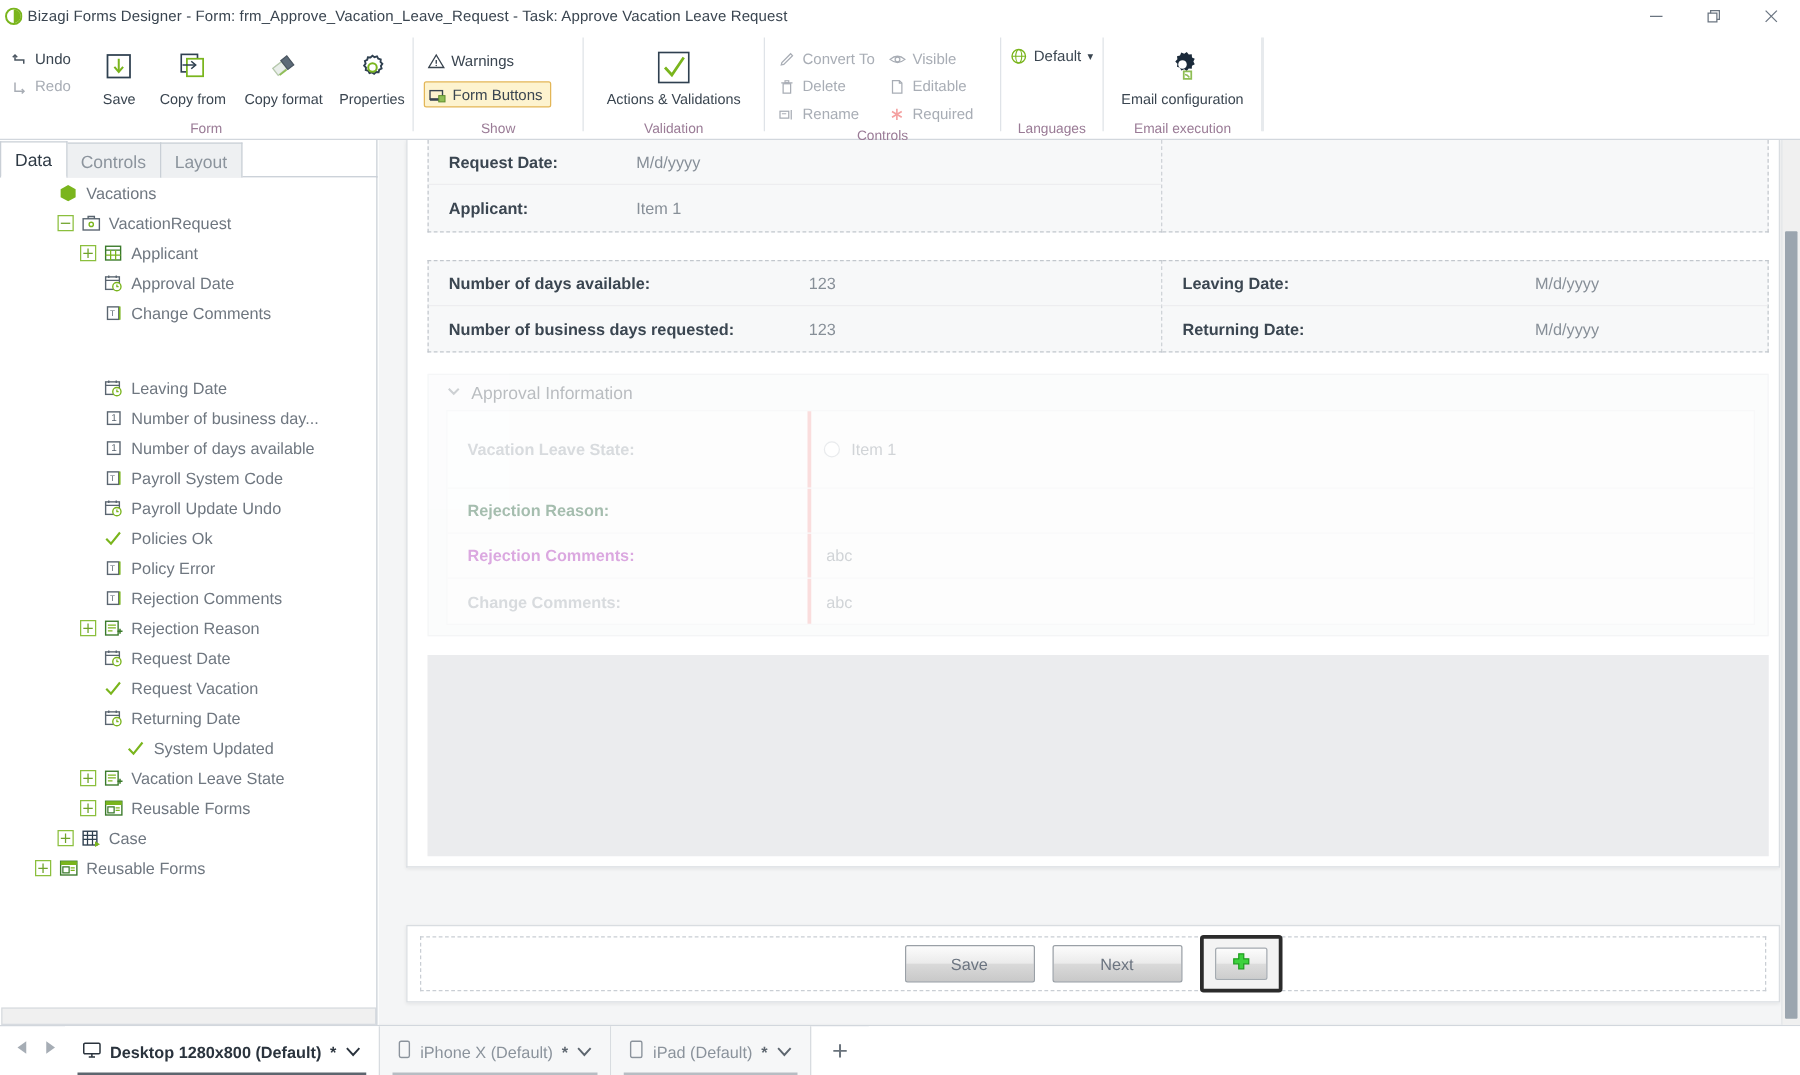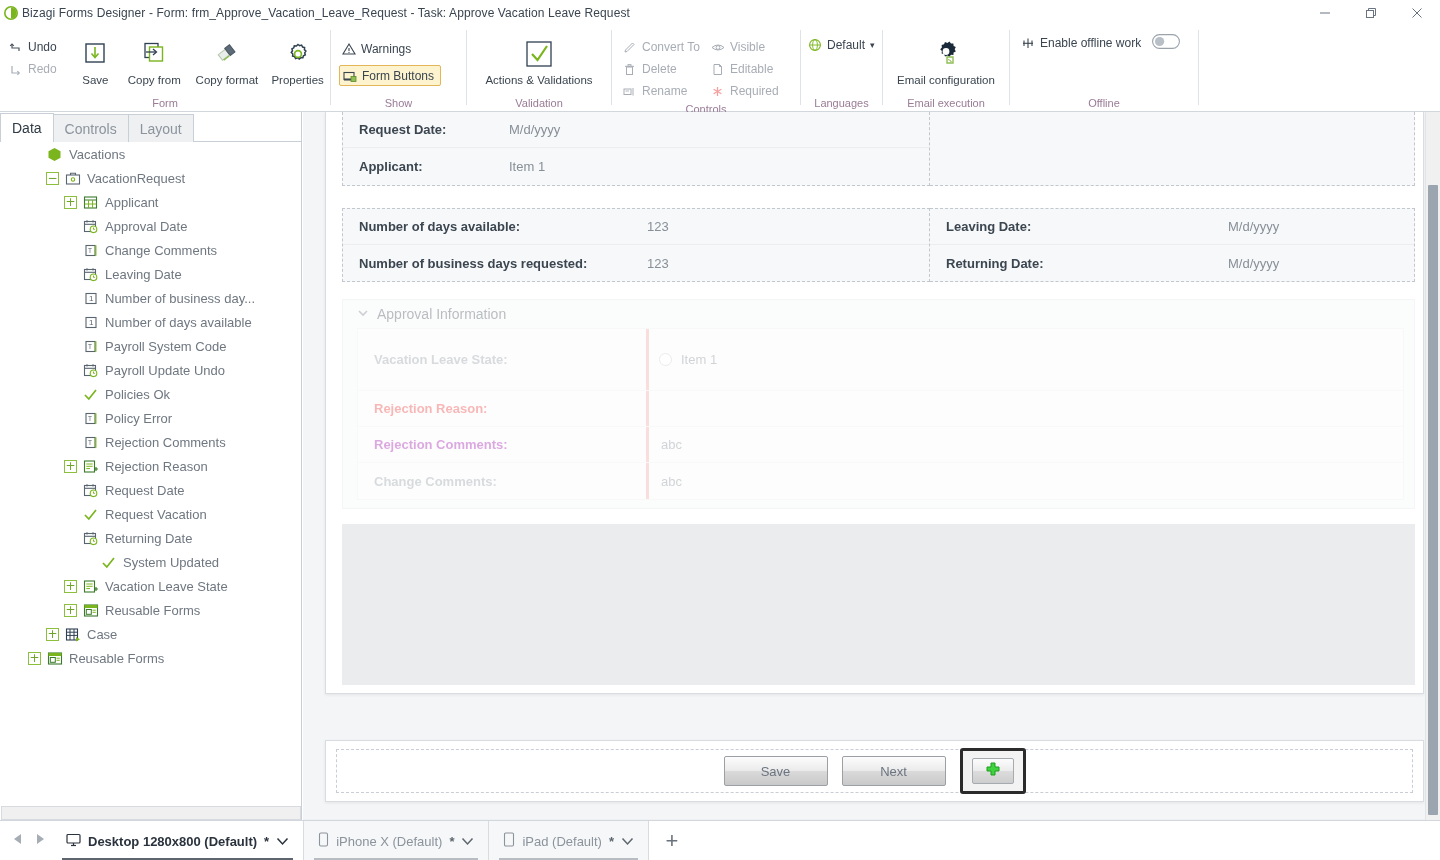--- a/index.html
+++ b/index.html
@@ -450,44 +450,20 @@
               <path d="M19 22.5 c1.5 0 2.5 1 3.5 2.5" fill="none" stroke="#8fbe55" stroke-width="1.2"></path>
             </svg>
           </div>
           <div class="lb">Email configuration</div>
         </div>
       </div>
       <div class="rlabel">Email execution</div>
     </div>
     <div class="rsep"></div>
 
-    <div class="rgroup" style="width:188px">
-      <div class="rbody" style="padding-top:6px;">
-        <div class="rsmall" style="padding-left:10px;">
-          <span class="sic">
-            <svg width="14" height="13" viewBox="0 0 14 13">
-              <g stroke="#3a4550" stroke-width="1.1" fill="none">
-                <line x1="7" y1="1.5" x2="7" y2="11"></line>
-                <line x1="3" y1="3.5" x2="3" y2="9"></line>
-                <line x1="11" y1="3.5" x2="11" y2="9"></line>
-                <line x1="2" y1="6.3" x2="12" y2="6.3"></line>
-              </g>
-            </svg>
-          </span>
-          <span>Enable offline work</span>
-          <span style="margin-left:6px;">
-            <svg width="28" height="15" viewBox="0 0 28 15">
-              <rect x="0.6" y="0.6" width="26.8" height="13.8" rx="6.9" fill="#ffffff" stroke="#9aa2ab" stroke-width="1.1"></rect>
-              <circle cx="7.6" cy="7.5" r="4.6" fill="#b9bfc6"></circle>
-            </svg>
-          </span>
-        </div>
-      </div>
-      <div class="rlabel">Offline</div>
-    </div>
     <div class="rsep"></div>
     <div style="flex:1"></div>
   </div>
 
   <div class="leftpanel">
     <div class="lp-tabs">
       <div class="lp-tab active">
         <span>Data</span>
       </div>
       <div class="lp-tab">
@@ -551,21 +527,21 @@
           <span class="nogap"></span>
           <span class="ti">
             <svg width="14" height="15" viewBox="0 0 14 15">
               <rect x="2" y="2.5" width="9" height="10" fill="none" stroke="#5a6570" stroke-width="1.1"></rect>
               <text x="4" y="9.6" font-size="6.5" fill="#5a6570" font-family="Liberation Sans, sans-serif">T</text>
               <line x1="11.8" y1="2.2" x2="11.8" y2="12.8" stroke="#7ab51d" stroke-width="1.3"></line>
             </svg>
           </span>
           <span>Change Comments</span>
         </div>
-        <div class="tnode" style="padding-left: 64px;">
+        <div class="tnode" style="padding-left: 64px; margin-top: 36px;">
           <span class="nogap"></span>
           <span class="ti">
             <svg width="16" height="15" viewBox="0 0 16 15">
               <rect x="1.5" y="2.5" width="11" height="10" fill="none" stroke="#5a6570" stroke-width="1.1"></rect>
               <line x1="1.5" y1="5.3" x2="12.5" y2="5.3" stroke="#5a6570" stroke-width="1.1"></line>
               <line x1="4" y1="1.3" x2="4" y2="3.4" stroke="#5a6570" stroke-width="1.1"></line>
               <line x1="10" y1="1.3" x2="10" y2="3.4" stroke="#5a6570" stroke-width="1.1"></line>
               <circle cx="10.5" cy="10.3" r="3.3" fill="#fff" stroke="#7ab51d" stroke-width="1.1"></circle>
               <polyline points="10.5,8.5 10.5,10.3 11.9,10.3" fill="none" stroke="#7ab51d" stroke-width="1"></polyline>
             </svg>
@@ -831,21 +807,21 @@
               <div style="flex:1; padding:8px 0 8px 10px; display:flex; flex-direction:column; justify-content:center; gap:9px;">
                 <div style="display:flex; align-items:center; gap:9px;">
                   <span class="radio"></span>
                   <span class="val">Item 1</span>
                 </div>
               </div>
             </div>
 
             <div style="display:flex; align-items:stretch; height:36px; border-bottom:1px solid #f0f1f3;">
               <div style="width:288px; display:flex; align-items:center; padding-left:16px;">
-                <span class="lbl" style="color:#ef4444;">Rejection Reason:</span>
+                <span class="lbl" style="color:#14532d;">Rejection Reason:</span>
               </div>
               <div class="redbar"></div>
               <div style="flex:1; display:flex; align-items:center; padding-left:12px;">
                 <span class="val"></span>
               </div>
             </div>
 
             <div style="display:flex; align-items:stretch; height:36px; border-bottom:1px solid #f0f1f3;">
               <div style="width:288px; display:flex; align-items:center; padding-left:16px;">
                 <span class="lbl" style="color:#a21caf;text-align:center;">Rejection Comments:</span>

